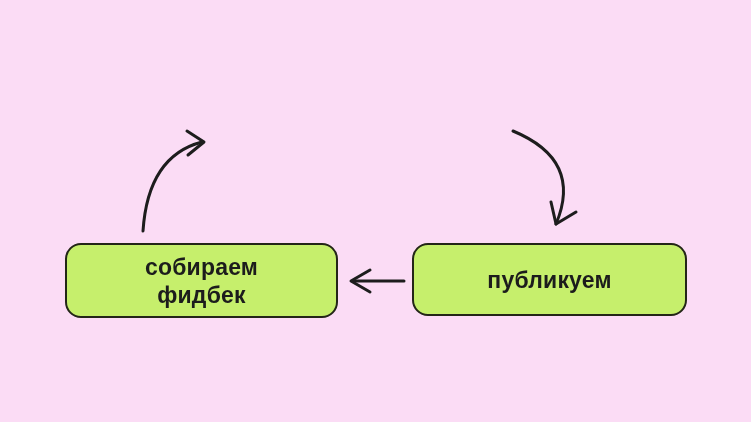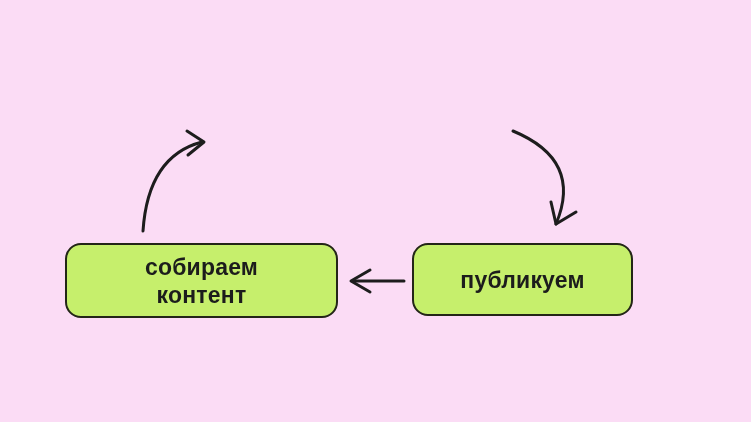--- a/index.html
+++ b/index.html
@@ -32,21 +32,21 @@
   .node-label {
     font-weight: 700;
     font-size: 23px;
     line-height: 28px;
     color: #1c1c1c;
     white-space: pre-line;
     letter-spacing: 0.2px;
   }
   #node-create   { left: 223px; top: 104px; width: 274px; height: 76px; }
   #node-feedback { left:  65px; top: 243px; width: 273px; height: 75px; }
-  #node-publish  { left: 412px; top: 243px; width: 221px; height: 73px; }
+  #node-publish  { left: 412px; top: 243px; width: 275px; height: 73px; }
   .arrows {
     position: absolute;
     left: 0;
     top: 0;
     pointer-events: none;
   }
   .arrows path, .arrows polyline, .arrows line {
     fill: none;
     stroke: #1d1d1d;
     stroke-width: 3;
@@ -73,20 +73,20 @@
 
     <g>
       <path d="M 143 231 Q 148 156 202 142"></path>
       <polyline points="187,131 204,142 188,155"></polyline>
     </g>
   </svg>
 
 
   <div class="node" id="node-feedback">
     <span class="node-label">собираем
-контент</span>
+фидбек</span>
   </div>
 
   <div class="node" id="node-publish">
     <span class="node-label">публикуем</span>
   </div>
 
 </div>
 
 </body></html>

